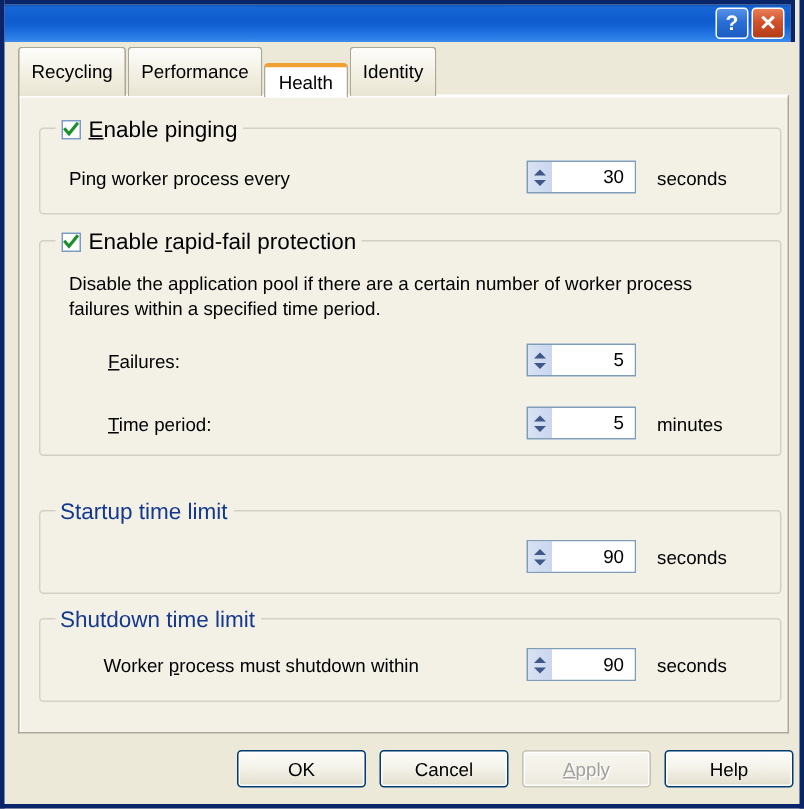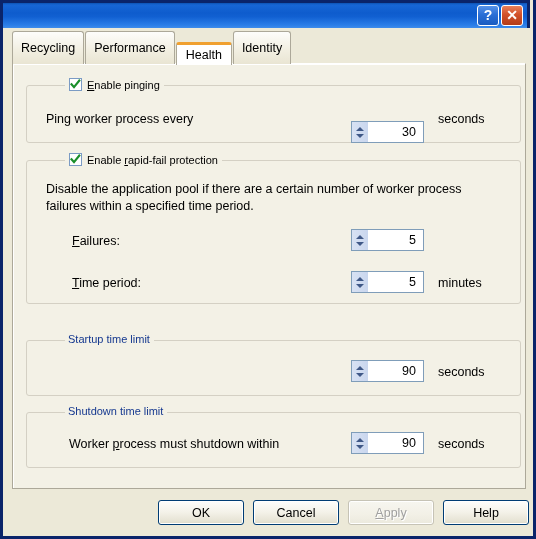--- a/index.html
+++ b/index.html
@@ -133,26 +133,25 @@
     border: 1px solid #d4d0c4;
     border-radius: 3px;
     background: transparent;
   }
   .group-label {
     position: absolute;
     top: -8px;
     left: 10px;
     background: #f3f1e6;
     padding: 0 4px;
-    font-size: 11px;
+    font-size: 15px;
     color: #000000;
     display: flex;
     align-items: center;
     white-space: nowrap;
-    margin-left: 28px;
   }
   .group-label.blue { color: #1e3a8a; color: #15388f; padding-left: 3px; }
 
   
   .checkbox {
     width: 13px; height: 13px;
     border: 1px solid #7b9bc4;
     background: #ffffff;
     display: inline-flex;
     align-items: center;
@@ -278,21 +277,21 @@
         <span class="checkbox">
           <svg width="11" height="11" viewBox="0 0 11 11">
             <path d="M1.5 5.3 L4.0 8.2 L9.3 1.6" stroke="#1a8f2a" stroke-width="2.1" fill="none" stroke-linecap="square"></path>
           </svg>
         </span>
         <span><u>E</u>nable pinging</span>
       </div>
       <div class="lbl" style="left:19px; top:26px;">
         Pin<u>g</u> worker process every
       </div>
-      <div class="spin" style="left:324px; top:35px;text-align:right;">
+      <div class="spin" style="left:324px; top:21px;text-align:right;">
         <div class="spin-arrows">
           <span class="ar up"></span>
           <span class="ar dn"></span>
         </div>
         <div class="spin-val">30</div>
       </div>
       <div class="lbl" style="left:411px; top:26px;">seconds</div>
     </div>
 
     <div class="group" style="left:13px; top:96px; width:495px; height:144px;">

